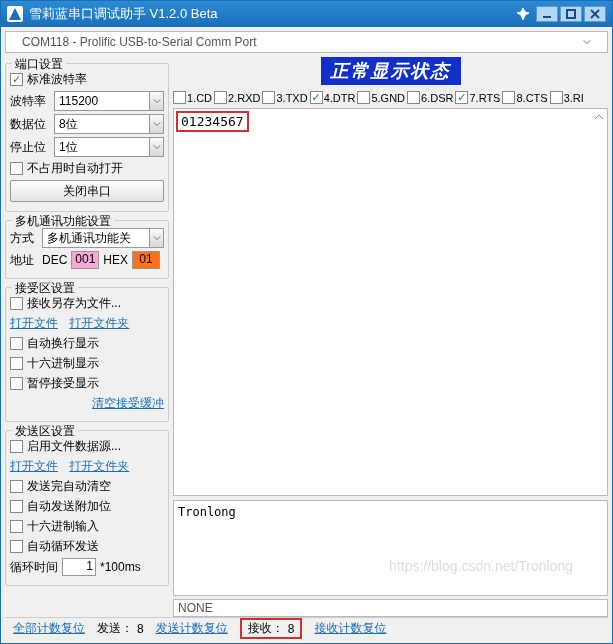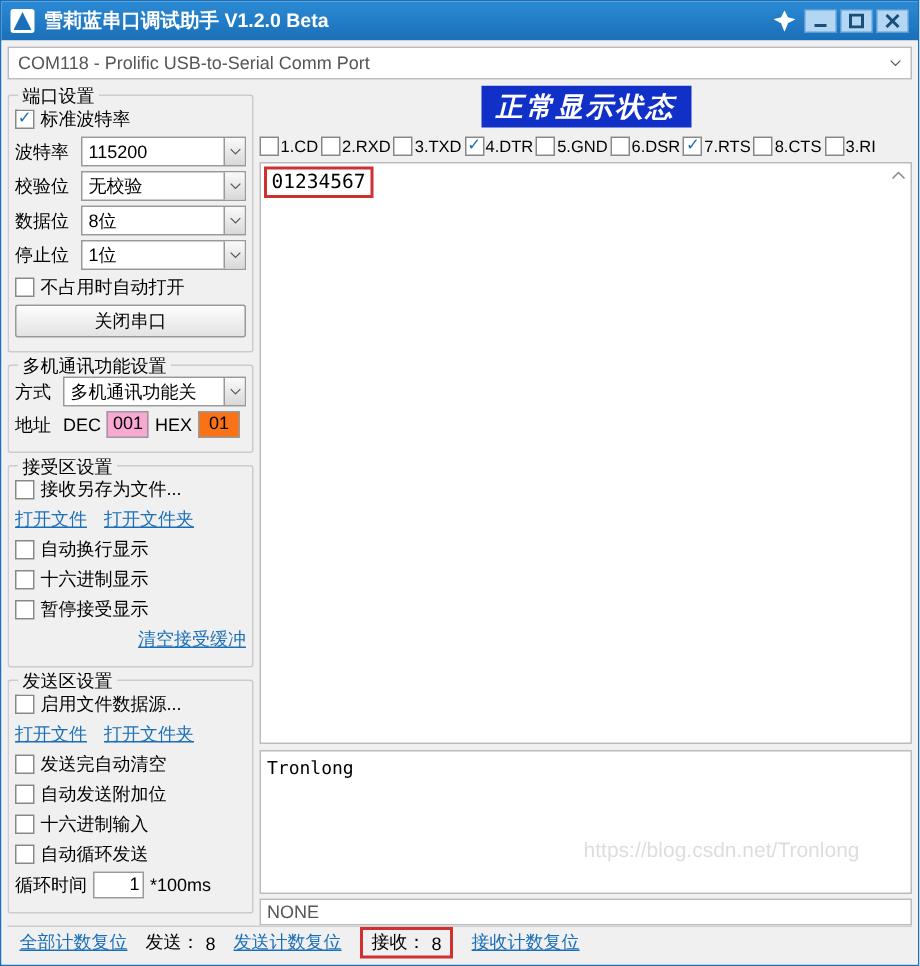--- a/index.html
+++ b/index.html
@@ -1,27 +1,27 @@
 <!DOCTYPE html>
 <html><head>
 <meta charset="utf-8">
 <style>
 * { box-sizing: border-box; margin: 0; padding: 0; }
 body { font-family: "Microsoft YaHei", SimSun, Arial, sans-serif; font-size: 12px; background: #fff; width: 613px; height: 644px; overflow: hidden; position: relative; }
 .window { width: 613px; height: 644px; border: 1px solid #1a6fb8; display: flex; flex-direction: column; }
-.titlebar { background: linear-gradient(#2b8ad4,#1a6fb8); color: #fff; height: 26px; display: flex; align-items: center; padding: 0 6px; font-weight: bold; font-size: 13px; }
+.titlebar { background: linear-gradient(#2b8ad4,#1a6fb8); color: #fff; height: 26px; display: flex; align-items: center; padding: 0 6px; font-weight: normal; font-size: 13px; }
 .titlebar .logo { width: 16px; height: 16px; background: #fff; margin-right: 6px; position: relative; border-radius: 2px;}
 .titlebar .logo::before{content:"";position:absolute;left:2px;top:2px;width:12px;height:12px;background:#1a6fb8;clip-path:polygon(0 100%,50% 0,100% 100%);}
 .titlebar-spacer { flex: 1; }
 .win-controls { display: flex; gap: 2px; align-items: center; }
 .win-btn { width: 22px; height: 16px; background: #b3d7f2; border:1px solid #5a9bd4; display:flex; align-items:center; justify-content:center; color:#1a4d7a; cursor:pointer; }
 .win-btn svg{width:10px;height:10px;stroke:#1a4d7a;stroke-width:2;fill:none;}
 .pin-icon { width:14px; height:14px; margin-right:4px;}
 .content { flex: 1; background: #f0f0f0; padding: 4px; display: flex; flex-direction: column; }
-.port-select { background:#fff; border:1px solid #bbb; height:22px; display:flex; align-items:center; padding:0 6px; color:#555; position:relative; }
+.port-select { background:#fff; border:1px solid #bbb; height:22px; display:flex; align-items:center; padding:0 16px; color:#555; position:relative; }
 .port-select .chev { margin-left:auto; }
 .main-area { display: flex; flex:1; margin-top:4px; gap:4px; overflow:hidden; }
 .left-panel { width: 164px; display:flex; flex-direction:column; gap:2px; }
 .group { border:1px solid #ccc; background:#f0f0f0; padding:4px 4px 6px 4px; position:relative; margin-top:6px; border-radius:2px;}
 .group-title { position:absolute; top:-8px; left:6px; background:#f0f0f0; padding:0 3px; font-size:12px; }
 .row { display:flex; align-items:center; margin:3px 0; gap:4px; }
 .lbl { width:40px; }
 .combo { flex:1; height:20px; background:#fff; border:1px solid #999; display:flex; align-items:center; padding:0 4px; position:relative;}
 .combo .chev{ margin-left:auto; width:14px; height:18px; background:linear-gradient(#fafafa,#d8d8d8); border-left:1px solid #999; display:flex;align-items:center;justify-content:center; margin-right:-4px;}
 .chk { width:13px; height:13px; border:1px solid #888; background:#fff; display:inline-flex;align-items:center;justify-content:center; }
@@ -101,31 +101,20 @@
               <div class="combo">
                 <span>115200</span>
                 <span class="chev">
                   <svg class="chevsvg" viewBox="0 0 10 10">
                     <path d="M1 3 L5 7 L9 3" fill="none" stroke="#555"></path>
                   </svg>
                 </span>
               </div>
             </div>
           <div class="row">
-              <span class="lbl">校验位</span>
-              <div class="combo">
-                <span>无校验</span>
-                <span class="chev">
-                  <svg class="chevsvg" viewBox="0 0 10 10">
-                    <path d="M1 3 L5 7 L9 3" fill="none" stroke="#555"></path>
-                  </svg>
-                </span>
-              </div>
-            </div>
-          <div class="row">
               <span class="lbl">数据位</span>
               <div class="combo">
                 <span>8位</span>
                 <span class="chev">
                   <svg class="chevsvg" viewBox="0 0 10 10">
                     <path d="M1 3 L5 7 L9 3" fill="none" stroke="#555"></path>
                   </svg>
                 </span>
               </div>
             </div>

